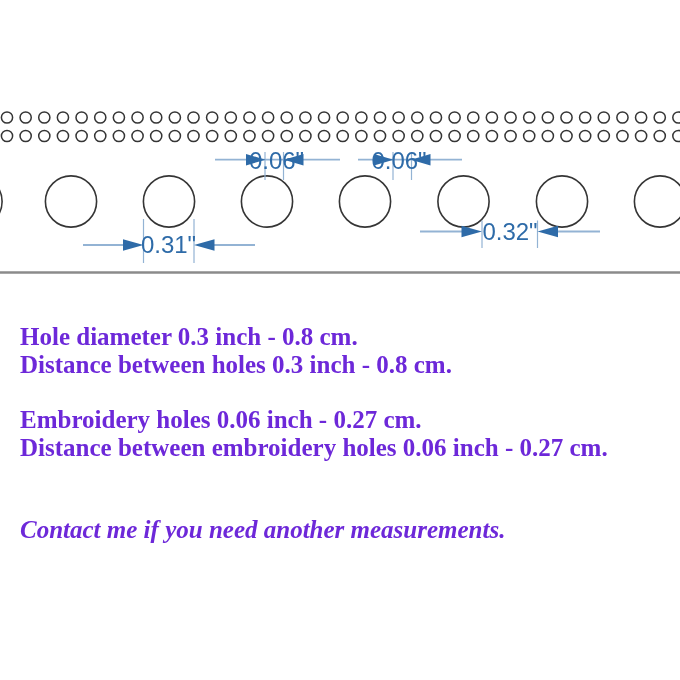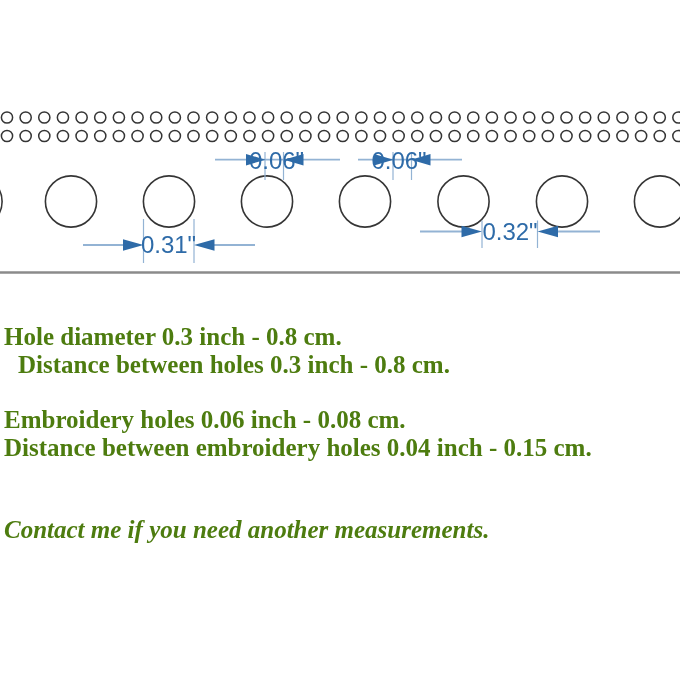--- a/index.html
+++ b/index.html
@@ -14,26 +14,26 @@
   .dl{stroke:var(--dim-line);stroke-width:1.8;fill:none;}
   .de{stroke:var(--dim-line);stroke-width:1.2;fill:none;}
   .da{fill:var(--dim-blue);stroke:none;}
   .dt{
     font-family:"Liberation Sans",sans-serif;
     font-size:24px;fill:var(--dim-blue);
   }
   .dv{stroke:var(--divider);stroke-width:2.6;}
   
   .note{
-    position:absolute;left:4px;white-space:nowrap;
+    position:absolute;left:20px;white-space:nowrap;
     font-family:"Liberation Serif",serif;font-weight:700;
-    font-size:25px;line-height:25px;color:#4d7c0f;
+    font-size:25px;line-height:25px;color:#6d28d9;
   }
   .n1{top:324px;}
-  .n2{top:352px;margin-left:14px;}
+  .n2{top:352px;}
   .n3{top:407px;}
   .n4{top:435px;}
   .n5{top:517px;font-style:italic;}
 </style>
 </head>
 <body>
 
 <div class="canvas">
 
   <svg id="diagram" width="680" height="280" viewBox="0 0 680 280">
@@ -163,18 +163,18 @@
       <polygon class="da" points="537.5,231.5 558,225.7 558,237.3"></polygon>
       <text class="dt" x="510" y="240" text-anchor="middle">0.32"</text>
     </g>
 
     <line class="dv" x1="0" y1="272.5" x2="680" y2="272.5"></line>
   </svg>
 
   <div class="notes">
     <div class="note n1">Hole diameter 0.3 inch - 0.8 cm.</div>
     <div class="note n2">Distance between holes 0.3 inch - 0.8 cm.</div>
-    <div class="note n3">Embroidery holes 0.06 inch - 0.08 cm.</div>
-    <div class="note n4">Distance between embroidery holes 0.04 inch - 0.15 cm.</div>
+    <div class="note n3">Embroidery holes 0.06 inch - 0.27 cm.</div>
+    <div class="note n4">Distance between embroidery holes 0.06 inch - 0.27 cm.</div>
     <div class="note n5">Contact me if you need another measurements.</div>
   </div>
 
 </div>
 
 </body></html>

